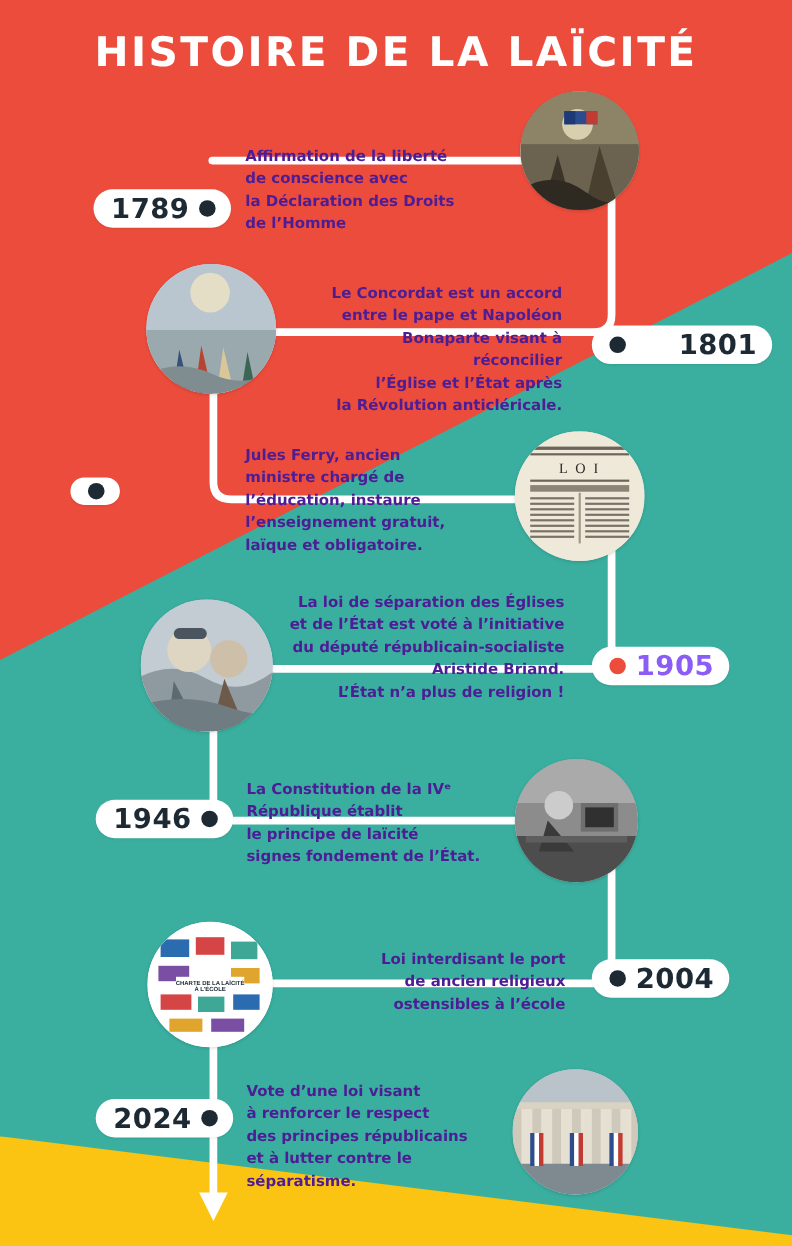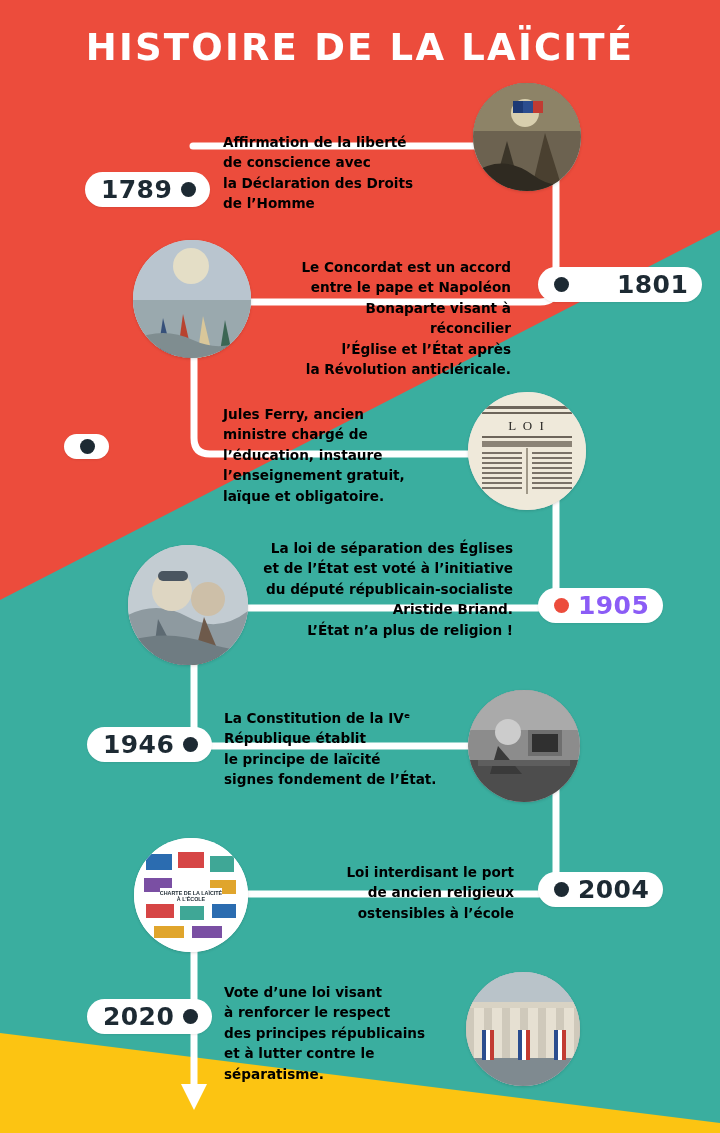--- a/index.html
+++ b/index.html
@@ -91,21 +91,21 @@
     width: 15px; height: 15px;
     border-radius: 50%;
     background: #1d2a33;
     flex: none;
   }
   .year-chip.accent .yr { color: #8b5cf6; }
   .year-chip.accent .dot { background: #ec4c3c; }
 
   .desc {
     position: absolute;
-    color: #000000;
+    color: #4c1d95;
     font-size: 13.6px;
     line-height: 1.5;
     font-weight: bold;
     font-family: "DejaVu Sans", sans-serif;
   }
   .desc.align-right { text-align: right; }
   .desc.align-left { text-align: left; }
 
   
   .photo {
@@ -177,21 +177,21 @@
         <path d="M58 108 L72 50 L90 108 Z" fill="#4a4030"></path>
         <rect x="40" y="18" width="30" height="12" fill="#2b4d8f"></rect>
         <rect x="40" y="18" width="10" height="12" fill="#1d3a75"></rect>
         <rect x="60" y="18" width="10" height="12" fill="#c23b32"></rect>
         <path d="M0 90 Q30 70 60 92 T108 84 L108 108 L0 108 Z" fill="#2f2a21"></path>
       </svg>
     </div>
   </div>
 
   <div class="entry">
-    <div class="year-chip" style="left:538px; top:267px;gap:48px;">
+    <div class="year-chip" style="left:538px; top:296px;gap:48px;">
       <span class="dot"></span>
       <span class="yr">1801</span>
     </div>
     <div class="desc align-right" style="left:280px; top:257px; width:231px; white-space:pre-line;">Le Concordat est un accord
 entre le pape et Napoléon
 Bonaparte visant à réconcilier
 l’Église et l’État après
 la Révolution anticléricale.</div>
     <div class="photo" style="left:133px; top:240px; width:118px; height:118px;">
       <svg width="118" height="118" viewBox="0 0 118 118">
@@ -321,21 +321,21 @@
         </g>
         <rect x="26" y="50" width="62" height="14" fill="#ffffff"></rect>
         <text x="57" y="57" font-family="'Liberation Sans', sans-serif" font-size="5.4" text-anchor="middle" fill="#1d2a33" font-weight="bold">CHARTE DE LA LAÏCITÉ</text>
         <text x="57" y="63" font-family="'Liberation Sans', sans-serif" font-size="5.4" text-anchor="middle" fill="#1d2a33" font-weight="bold">À L’ÉCOLE</text>
       </svg>
     </div>
   </div>
 
   <div class="entry">
     <div class="year-chip" style="left:87px; top:999px;">
-      <span class="yr">2020</span>
+      <span class="yr">2024</span>
       <span class="dot"></span>
     </div>
     <div class="desc align-left" style="left:224px; top:982px; width:244px; white-space:pre-line;">Vote d’une loi visant
 à renforcer le respect
 des principes républicains
 et à lutter contre le séparatisme.</div>
     <div class="photo" style="left:466px; top:972px; width:114px; height:114px;">
       <svg width="114" height="114" viewBox="0 0 114 114">
         <rect width="114" height="114" fill="#a9b4bb"></rect>
         <rect y="0" width="114" height="34" fill="#b9c3c9"></rect>

